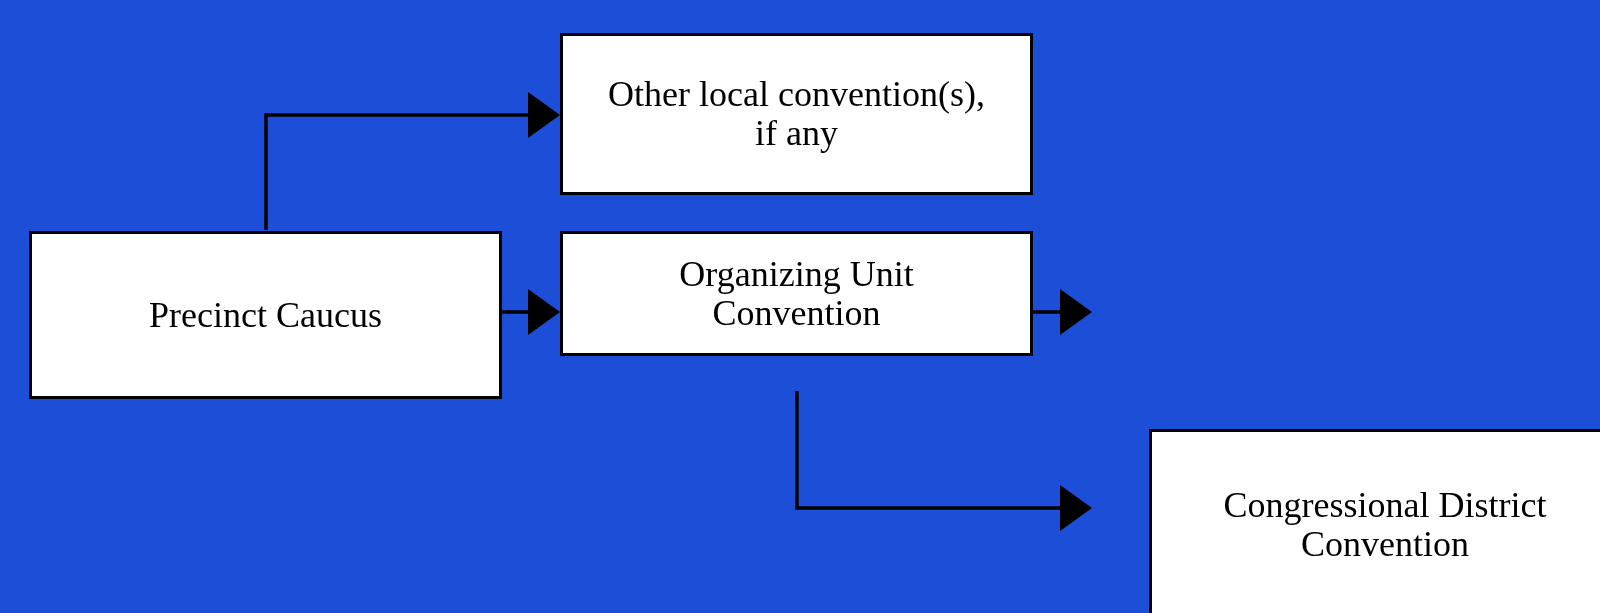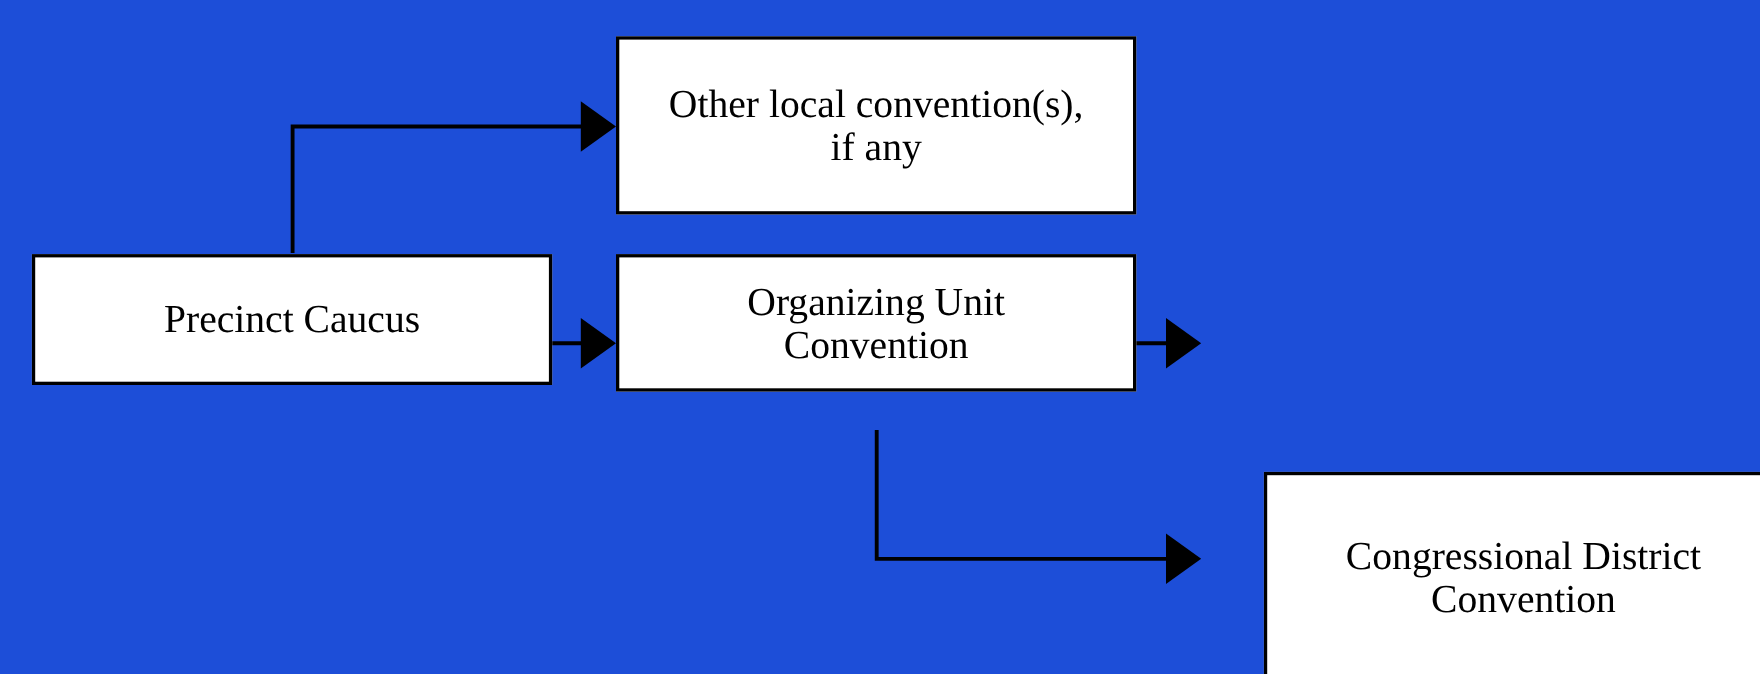--- a/index.html
+++ b/index.html
@@ -32,21 +32,21 @@
     text-align: center;
   }
   .node .label {
     font-size: 36px;
     line-height: 1.07;
     color: #000000;
     white-space: pre-line;
     padding: 0 10px;
   }
   #n-other         { left: 560px;  top: 33px;  width: 473px; height: 162px; }
-  #n-precinct      { left: 29px;   top: 231px; width: 473px; height: 119px; justify-content: center; }
+  #n-precinct      { left: 29px;   top: 231px; width: 473px; height: 168px; justify-content: center; }
   #n-organizing    { left: 560px;  top: 231px; width: 473px; height: 125px; }
   #n-state         { left: 1092px; top: 231px; width: 472px; height: 161px; }
   #n-congressional { left: 1149px; top: 429px; width: 472px; height: 191px; }
 </style>
 </head>
 <body>
 
 <div class="canvas">
 
   <svg class="connectors" width="1600" height="613" viewBox="0 0 1600 613">

